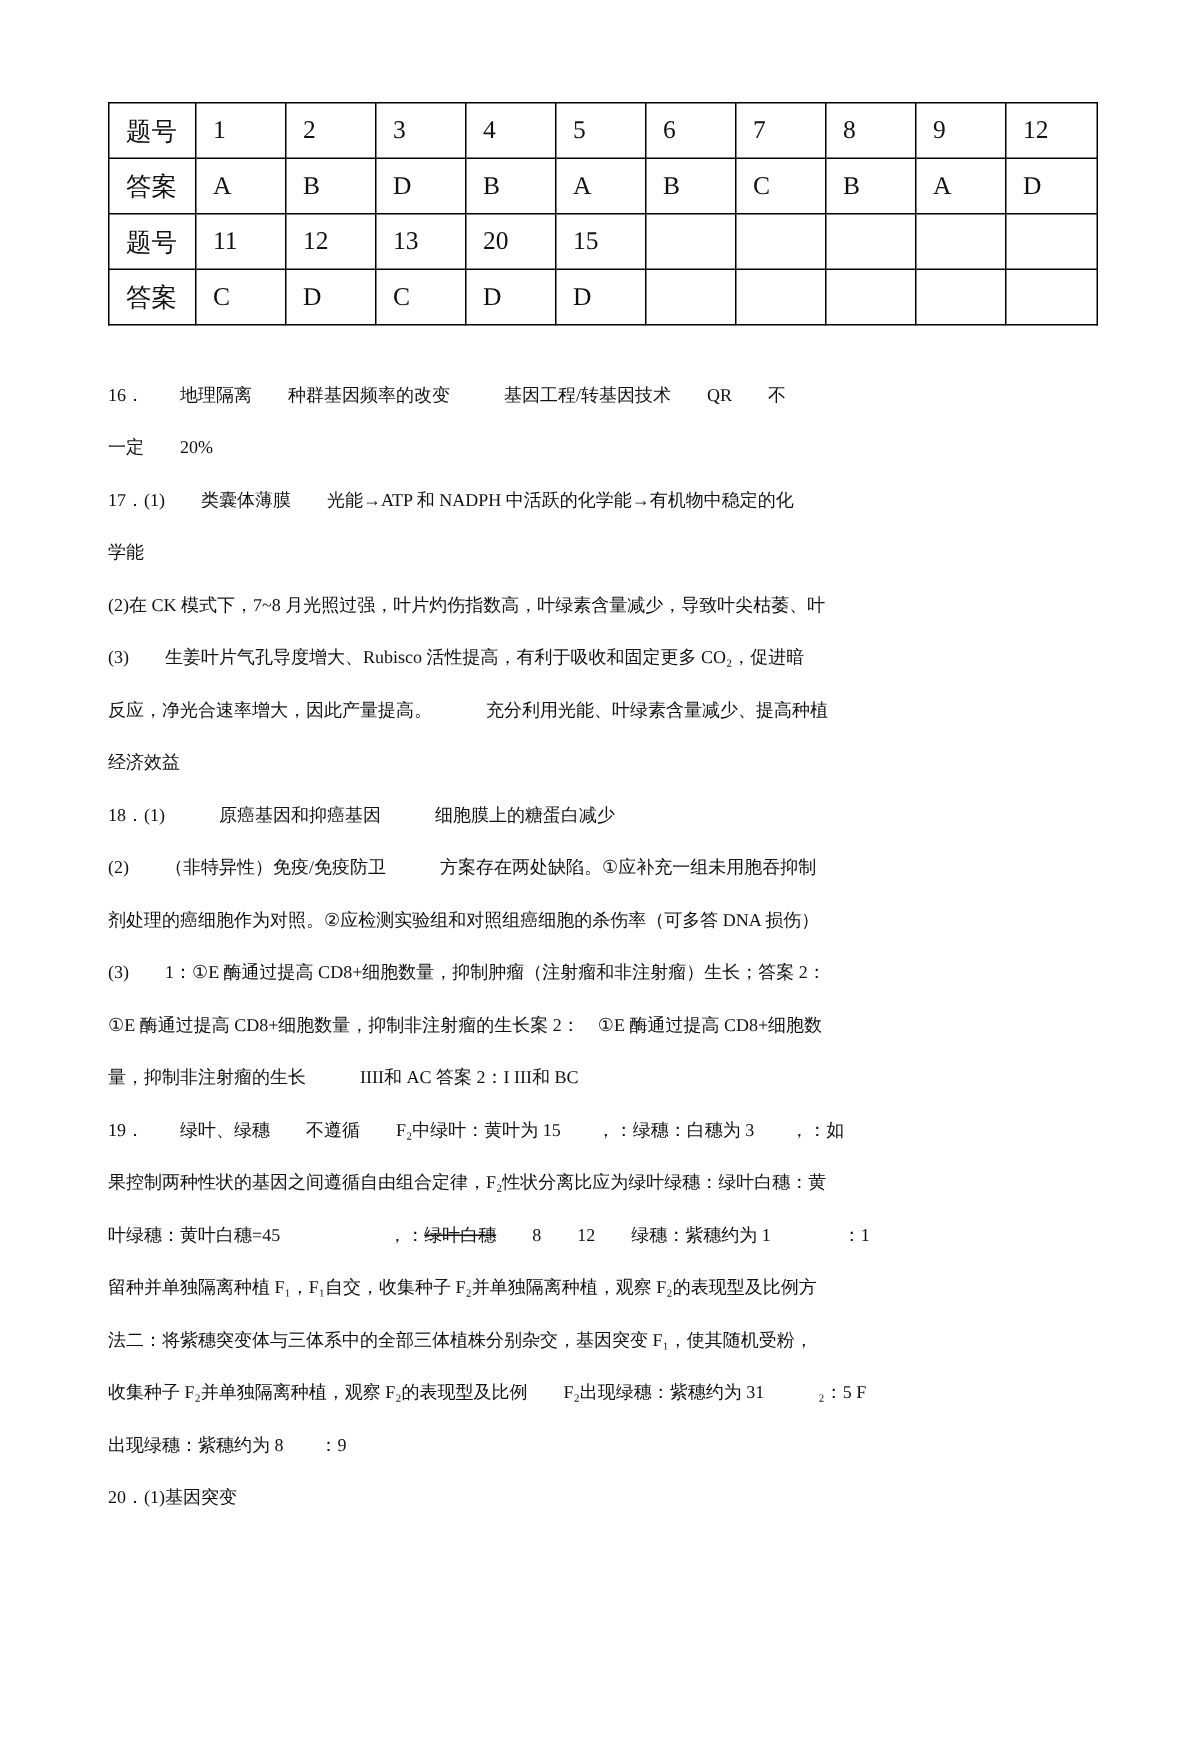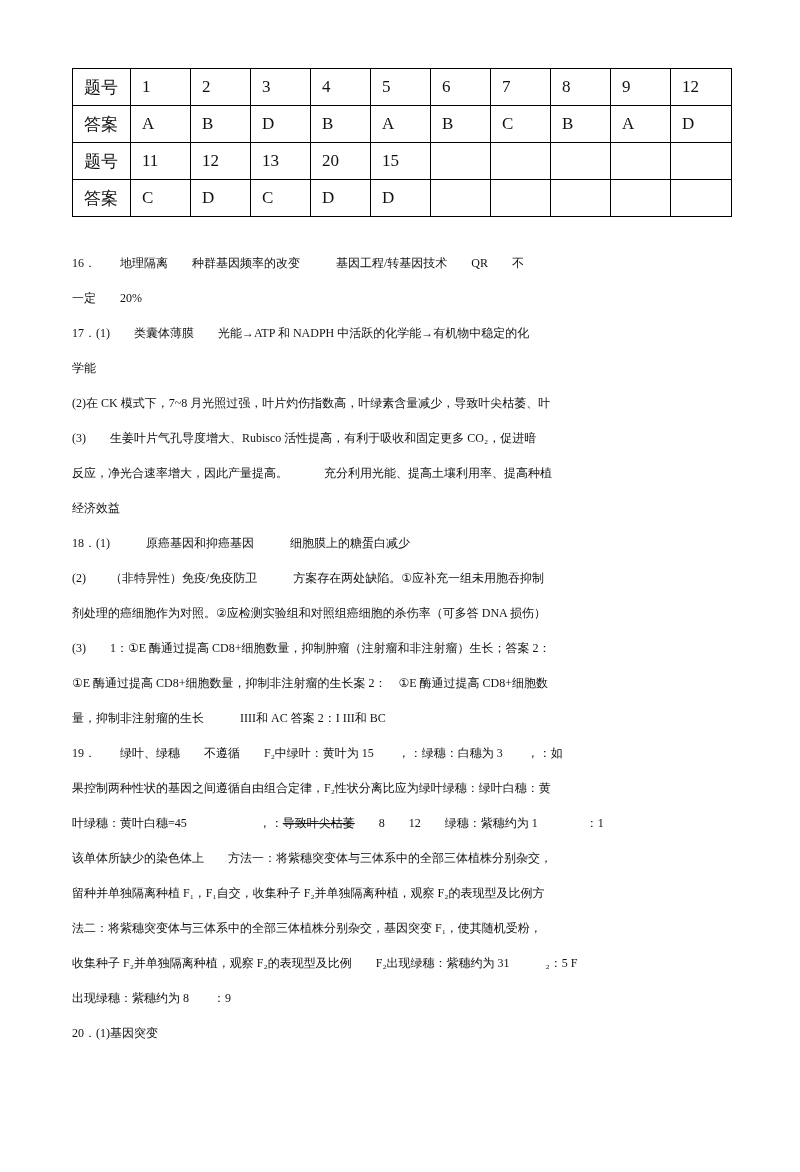--- a/index.html
+++ b/index.html
@@ -118,32 +118,31 @@
   </tbody>
     </table>
 
   <div class="answers-text">
     <div class="line">16．　　地理隔离　　种群基因频率的改变　　　基因工程/转基因技术　　QR　　不</div>
     <div class="line">一定　　20%</div>
     <div class="line">17．(1)　　类囊体薄膜　　光能→ATP 和 NADPH 中活跃的化学能→有机物中稳定的化</div>
     <div class="line">学能</div>
     <div class="line">(2)在 CK 模式下，7~8 月光照过强，叶片灼伤指数高，叶绿素含量减少，导致叶尖枯萎、叶</div>
     <div class="line">(3)　　生姜叶片气孔导度增大、Rubisco 活性提高，有利于吸收和固定更多 CO₂，促进暗</div>
-    <div class="line">反应，净光合速率增大，因此产量提高。　　　充分利用光能、提高土壤利用率、提高种植</div>
+    <div class="line">反应，净光合速率增大，因此产量提高。　　　充分利用光能、叶绿素含量减少、提高种植</div>
     <div class="line">经济效益</div>
     <div class="line">18．(1)　　　原癌基因和抑癌基因　　　细胞膜上的糖蛋白减少</div>
     <div class="line">(2)　　（非特异性）免疫/免疫防卫　　　方案存在两处缺陷。①应补充一组未用胞吞抑制</div>
     <div class="line">剂处理的癌细胞作为对照。②应检测实验组和对照组癌细胞的杀伤率（可多答 DNA 损伤）</div>
     <div class="line">(3)　　1：①E 酶通过提高 CD8+细胞数量，抑制肿瘤（注射瘤和非注射瘤）生长；答案 2：</div>
     <div class="line">①E 酶通过提高 CD8+细胞数量，抑制非注射瘤的生长案 2：　①E 酶通过提高 CD8+细胞数</div>
     <div class="line">量，抑制非注射瘤的生长　　　IIII和 AC 答案 2：I III和 BC</div>
     <div class="line">19．　　绿叶、绿穗　　不遵循　　F₂中绿叶：黄叶为 15　　，：绿穗：白穗为 3　　，：如</div>
     <div class="line">果控制两种性状的基因之间遵循自由组合定律，F₂性状分离比应为绿叶绿穗：绿叶白穗：黄</div>
-    <div class="line"><span>叶绿穗：黄叶白穗=45　　　　　　，：</span><span class="strike">导致叶尖枯萎</span><span>　　8　　12　　绿穗：紫穗约为 1　　　　：1</span></div>
-    <div class="line">该单体所缺少的染色体上　　方法一：将紫穗突变体与三体系中的全部三体植株分别杂交，</div>
+    <div class="line"><span>叶绿穗：黄叶白穗=45　　　　　　，：</span><span class="strike">绿叶白穗</span><span>　　8　　12　　绿穗：紫穗约为 1　　　　：1</span></div>
     <div class="line">留种并单独隔离种植 F₁，F₁自交，收集种子 F₂并单独隔离种植，观察 F₂的表现型及比例方</div>
     <div class="line">法二：将紫穗突变体与三体系中的全部三体植株分别杂交，基因突变 F₁，使其随机受粉，</div>
     <div class="line">收集种子 F₂并单独隔离种植，观察 F₂的表现型及比例　　F₂出现绿穗：紫穗约为 31　　　₂：5 F</div>
     <div class="line">出现绿穗：紫穗约为 8　　：9</div>
     <div class="line">20．(1)基因突变</div>
   </div>
 
 </div>
 
 </body></html>

